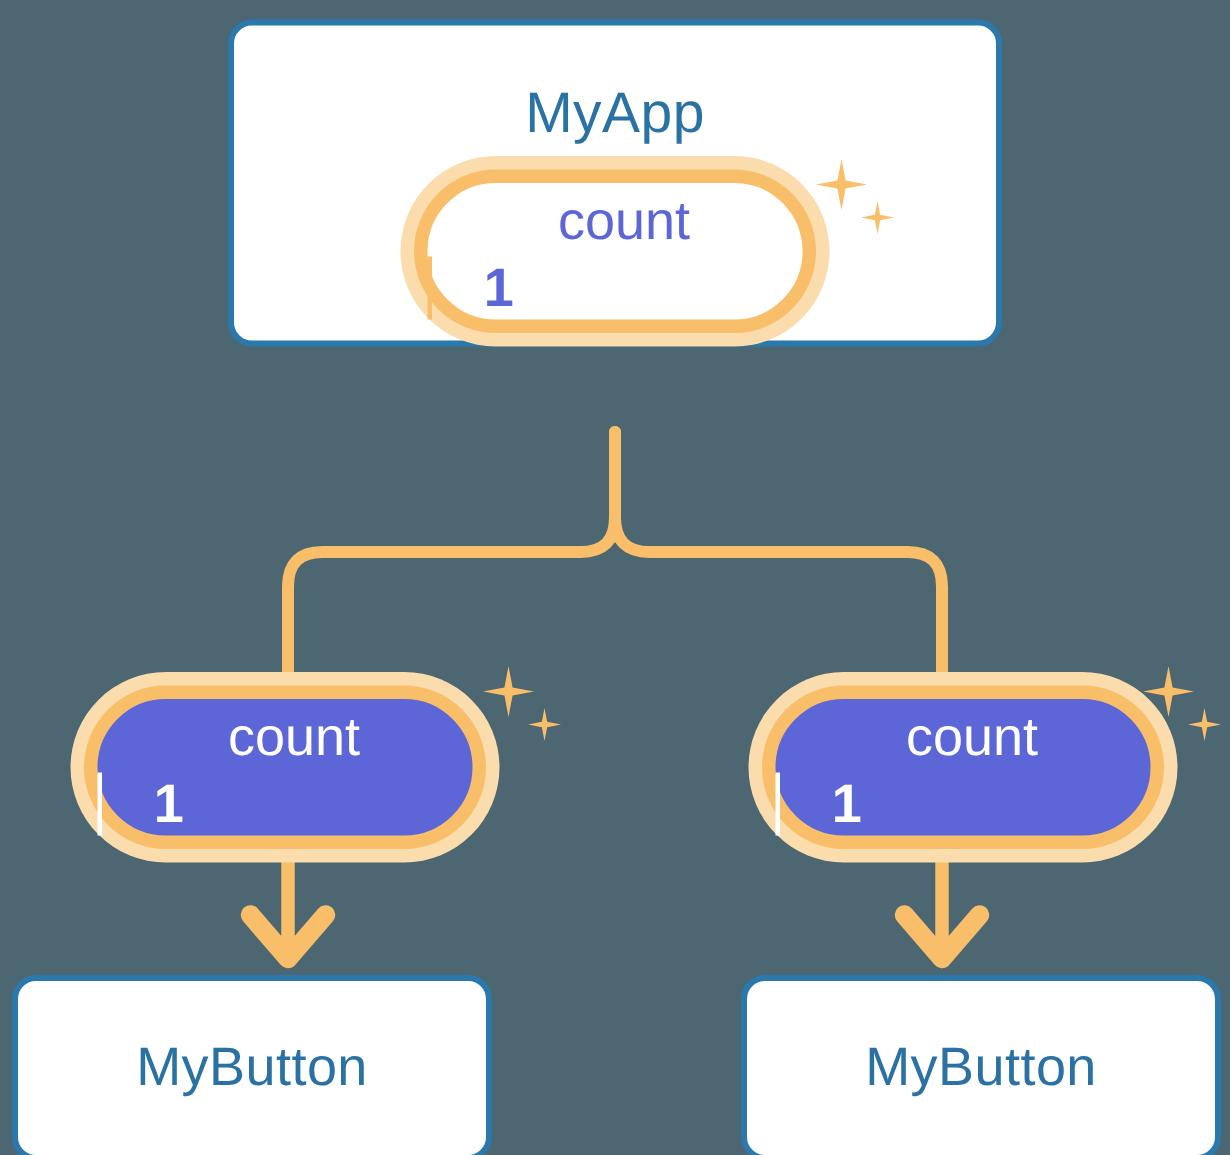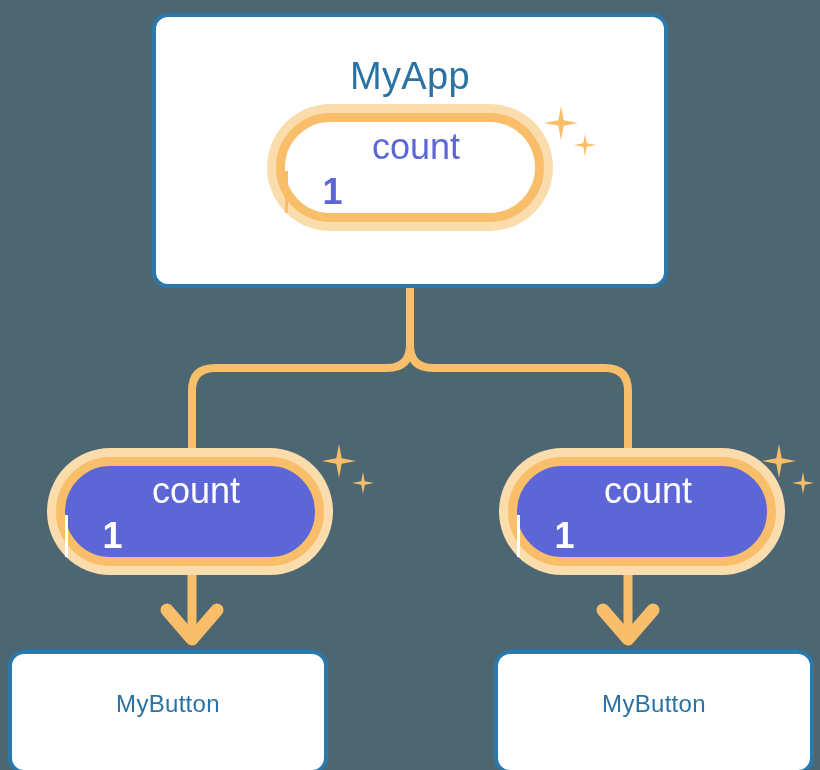--- a/index.html
+++ b/index.html
@@ -45,41 +45,41 @@
     color: #2b72a4;
     font-size: 38px;
     letter-spacing: 0.3px;
     white-space: nowrap;
   }
 
   #app-card {
     left: 152px;
     top: 13px;
     width: 516px;
-    height: 275px;
+    height: 218px;
   }
   #app-card .card-title {
     top: 38px;
   }
 
   .button-card {
     height: 124px;
     width: 320px;
   }
   #button-card-left {
     left: 8px;
     top: 650px;
   }
   #button-card-right {
     left: 494px;
     top: 650px;
   }
   .button-card .card-title {
     top: 36px;
-    font-size: 24px;
+    font-size: 36px;
   }
 
   
   .pill {
     position: absolute;
     box-sizing: border-box;
     display: flex;
     align-items: stretch;
     border-radius: 999px;
     border: 9px solid #f9be69;

